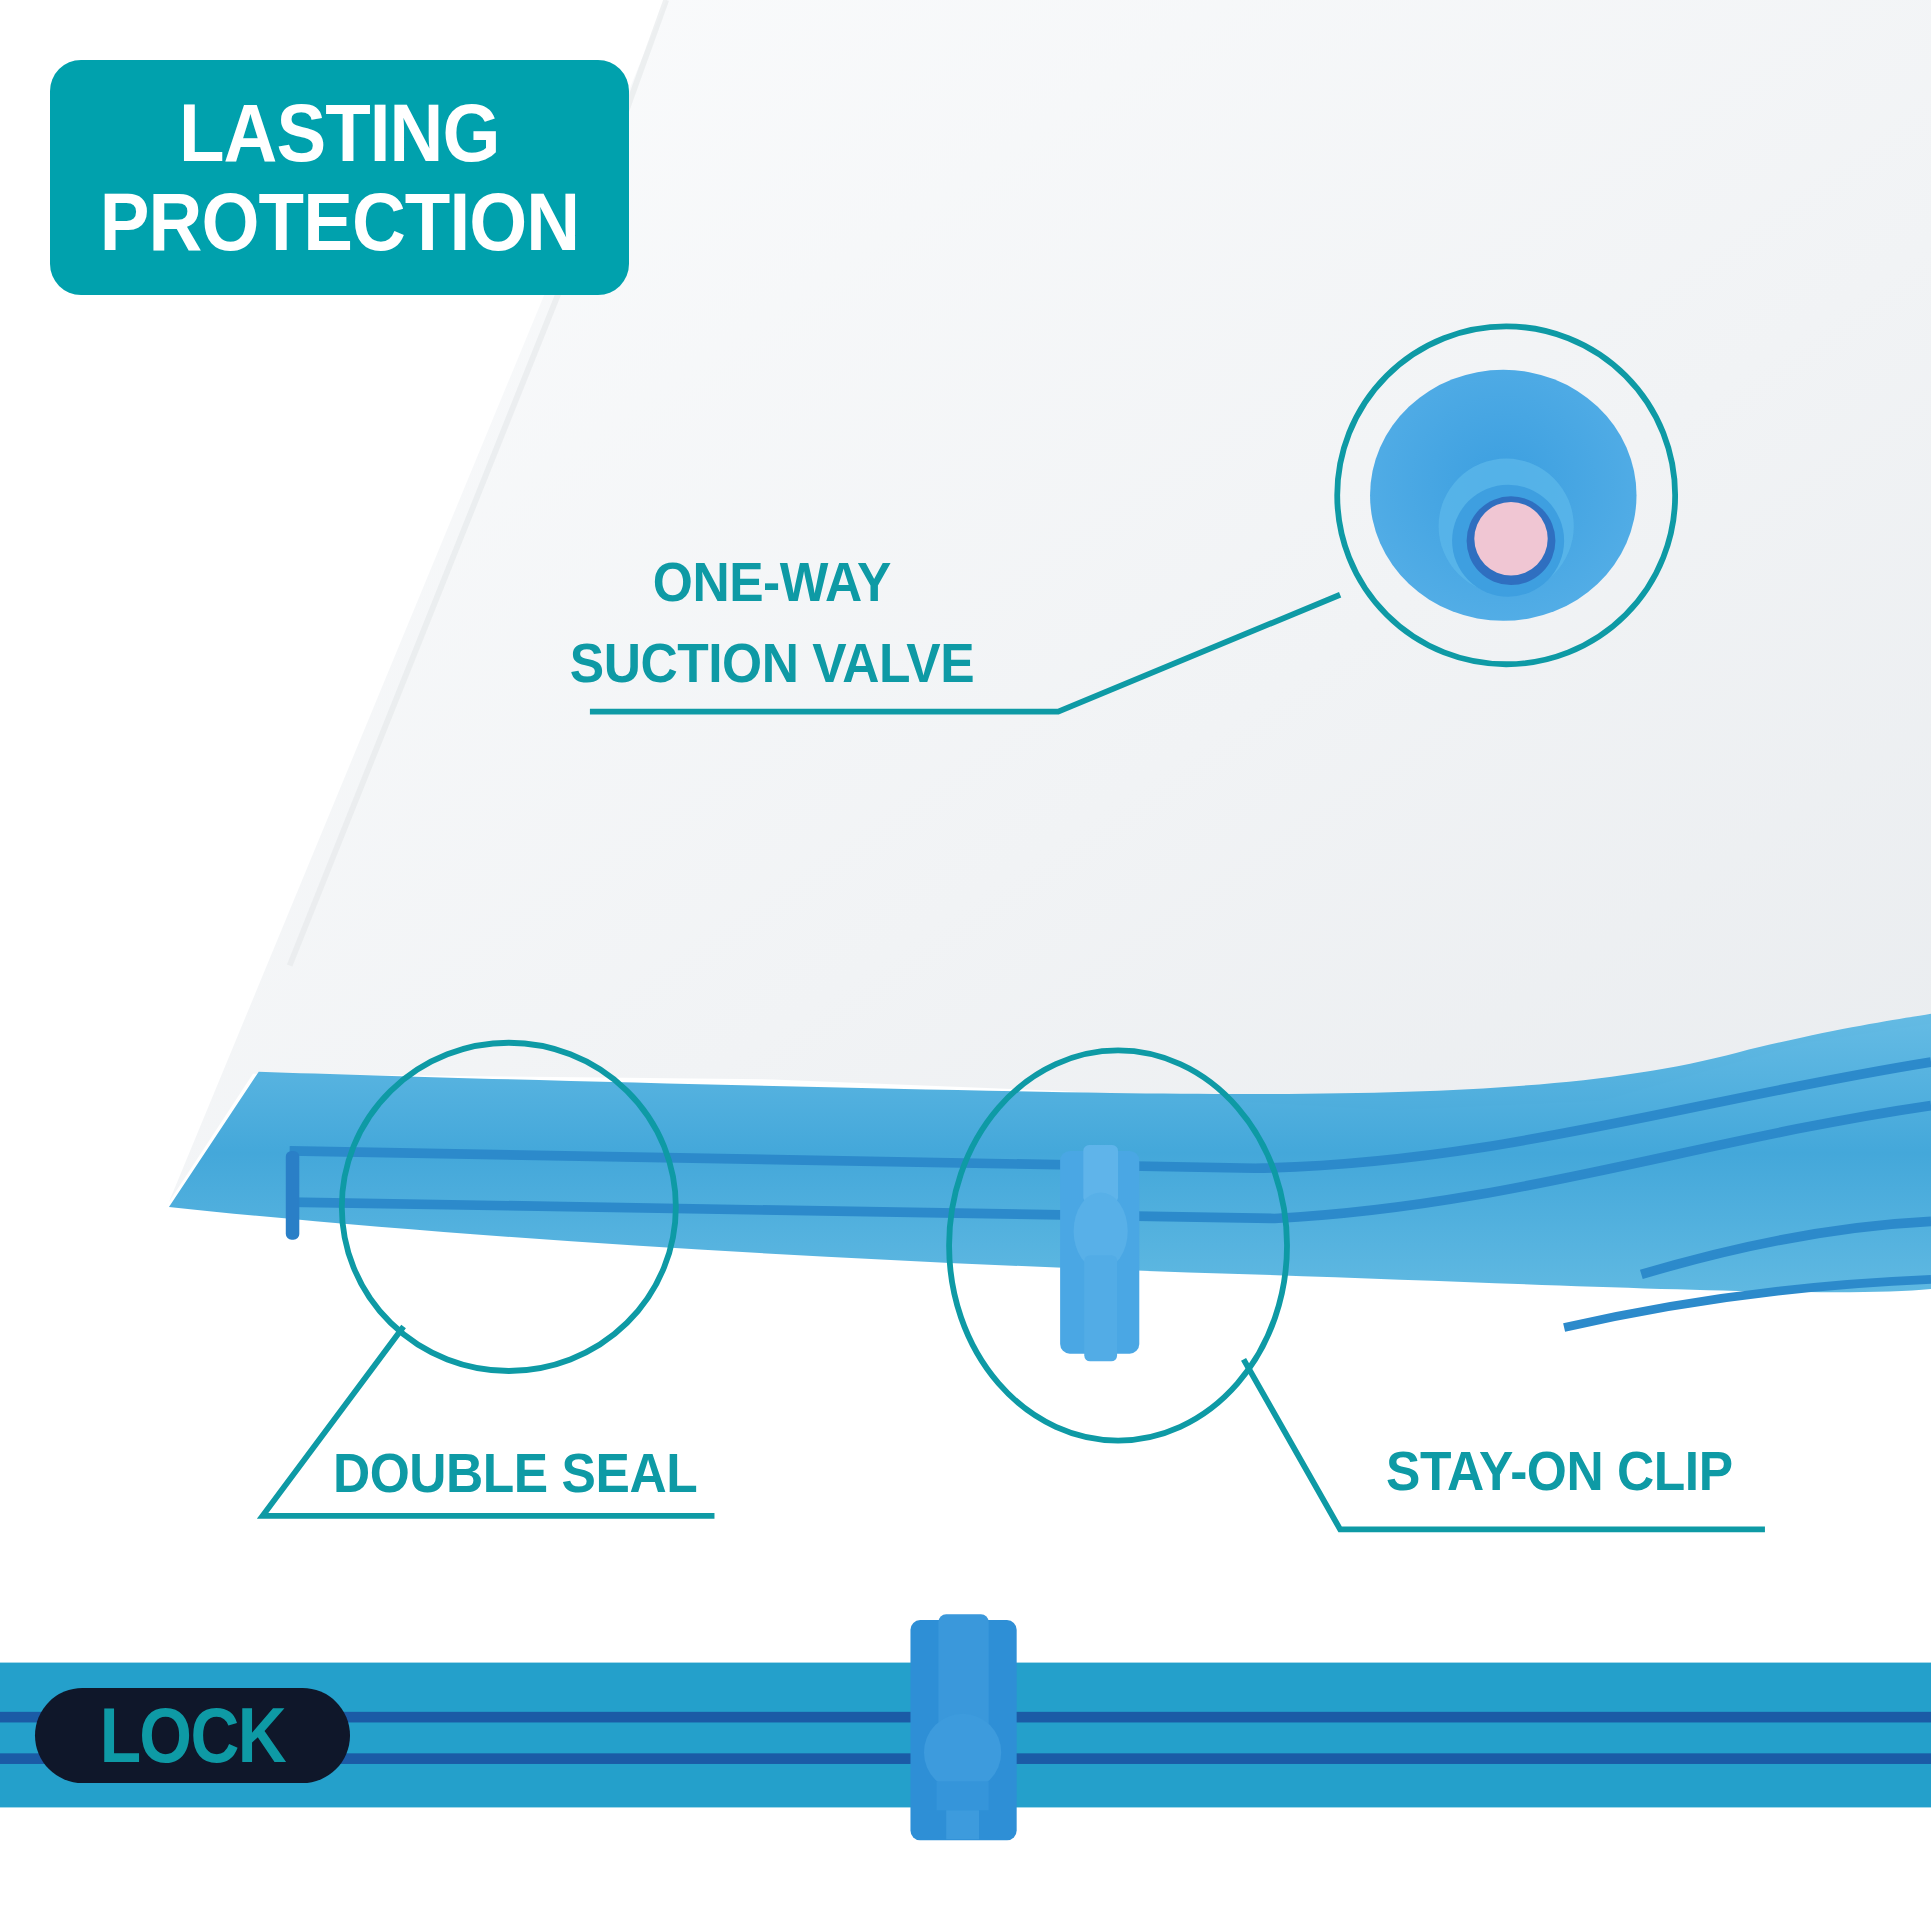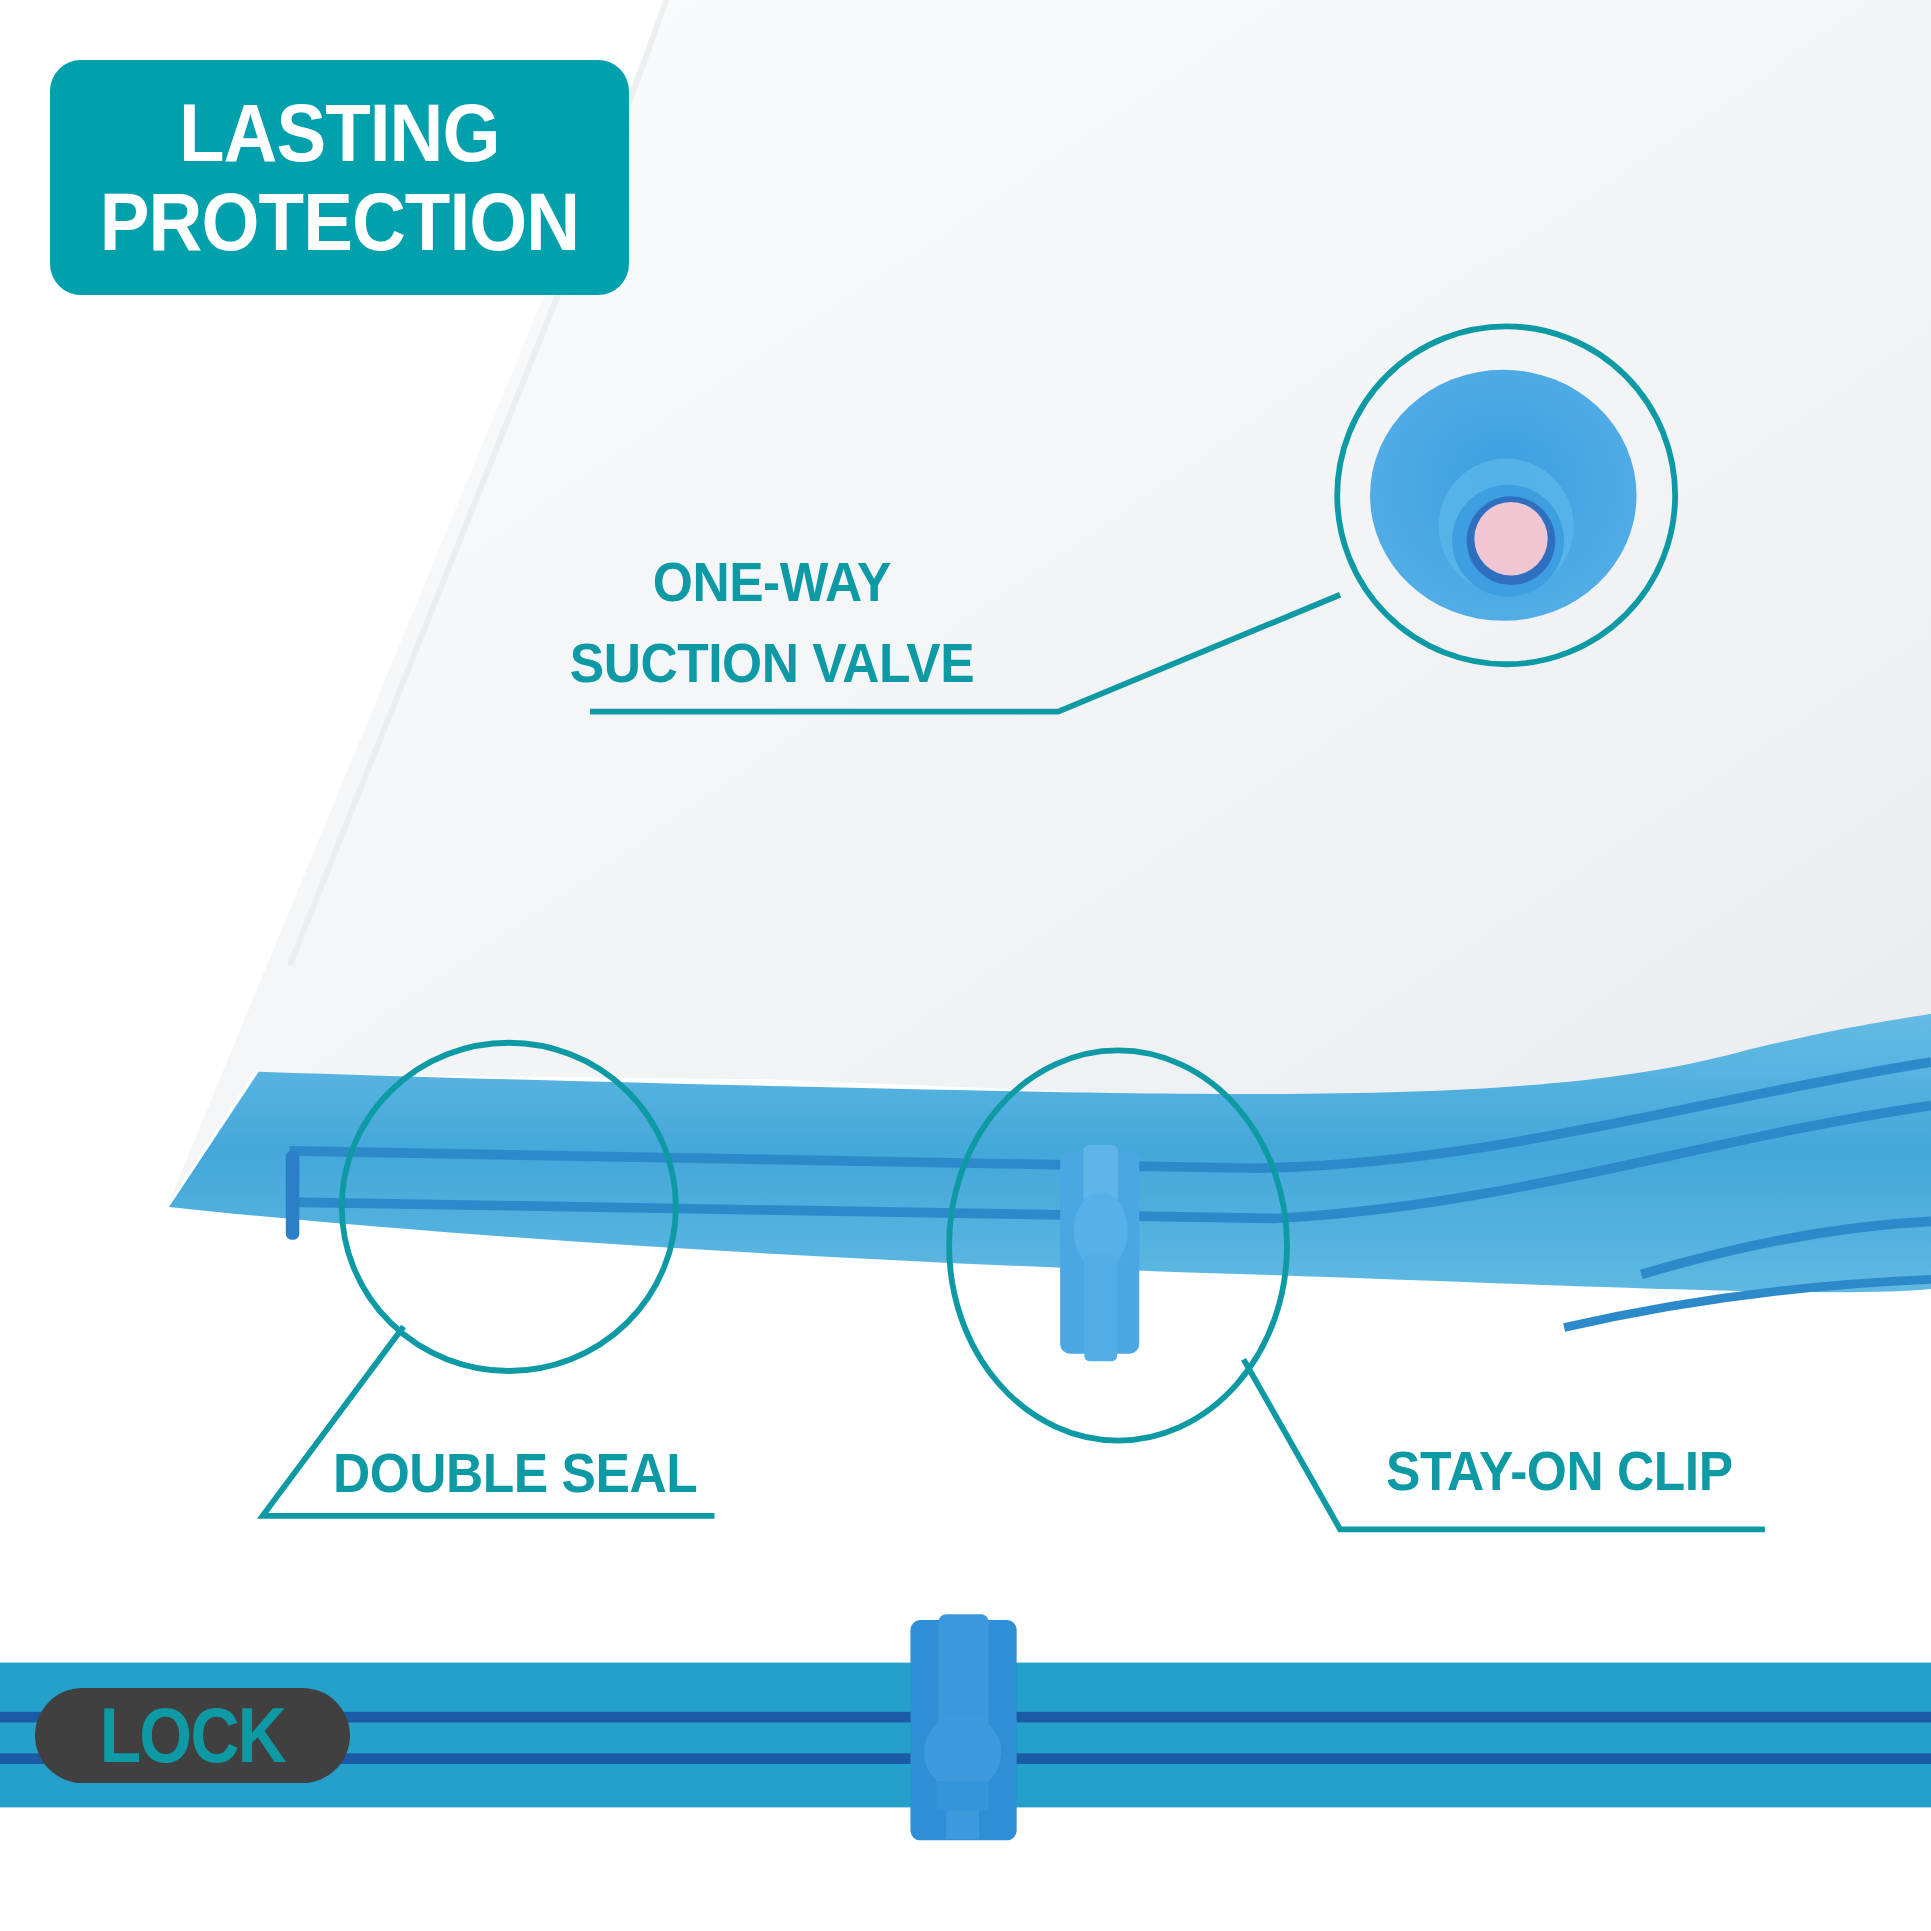--- a/index.html
+++ b/index.html
@@ -5,21 +5,21 @@
   html, body { margin:0; padding:0; }
   body { width:1931px; height:1931px; position:relative; overflow:hidden; background:#ffffff; font-family:"Liberation Sans", "DejaVu Sans", sans-serif; }
   .abs { position:absolute; }
   #scene { position:absolute; left:0; top:0; width:1931px; height:1931px; }
   .badge { left:50px; top:60px; width:579px; height:235px; background:#00A1AD; border-radius:31px; display:flex; flex-direction:column; align-items:center; justify-content:center; }
   .badge span { color:#ffffff; font-weight:bold; font-size:81px; line-height:89px; letter-spacing:-1px; transform:scaleX(0.92); }
   .callout-label { color:#0E9AA5; font-weight:bold; text-align:center; letter-spacing:-0.5px; transform-origin:left top; }
   .lbl-valve { left:541px; top:541px; width:502px; font-size:56px; line-height:81px; transform:scaleX(0.92); }
   .lbl-seal { left:333px; top:1439px; font-size:56px; line-height:68px; transform:scaleX(0.92); }
   .lbl-clip { left:1386px; top:1437px; font-size:56px; line-height:68px; transform:scaleX(0.92); }
-  .pill { background:#404040; border-radius:58px; display:flex; align-items:center; justify-content:center; color:#0E9AA5; font-weight:bold; font-size:77px; letter-spacing:-1.9px;text-align:right; }
+  .pill { background:#0f172a; border-radius:58px; display:flex; align-items:center; justify-content:center; color:#0E9AA5; font-weight:bold; font-size:77px; letter-spacing:-1.9px;text-align:right; }
   .pill span { transform:scaleX(0.88); display:inline-block; }
   .pill-lock { left:35px; top:1688px; width:315px; height:95px; }
   .pill-unlock { left:1574px; top:1688px; width:315px; height:95px; }
 </style>
 </head>
 <body>
 
 <div id="scene">
 
   <svg class="abs" width="1931" height="1931" viewBox="0 0 2000 2000" style="left:0;top:0;">

